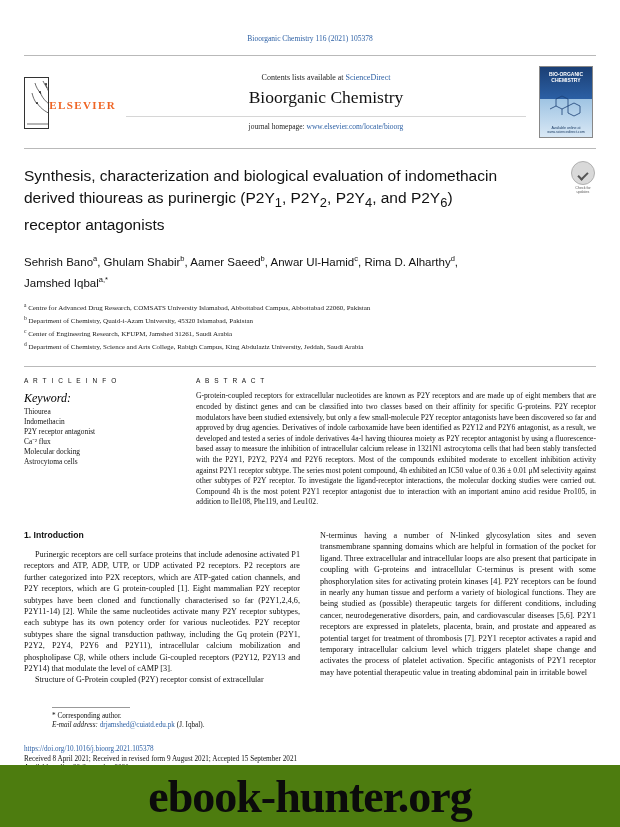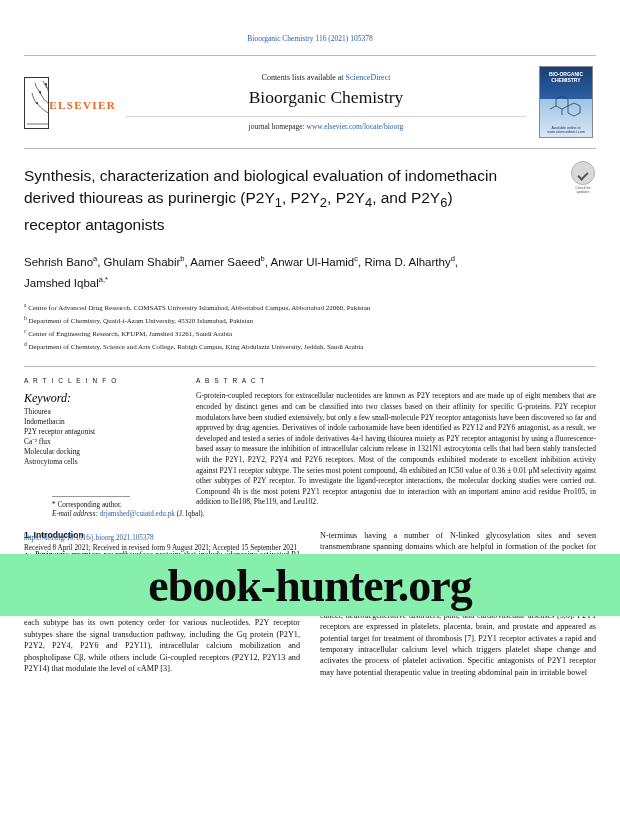--- a/index.html
+++ b/index.html
@@ -4,21 +4,21 @@
 <style>
   html, body { margin:0; padding:0; }
   body {
     width:620px; height:827px;
     background:#ffffff;
     font-family:"Liberation Serif", serif;
     color:#000;
     position:relative;
     overflow:hidden;
   }
-  .page { position:relative; width:620px; height:616px; }
+  .page { position:relative; width:620px; height:827px; }
 
   
   .runhead {
     text-align:center;
     font-size:7.5px;
     color:#2b5fa4;
     padding-top:34px;
     font-family:"Liberation Serif", serif;
   }
 
@@ -270,21 +270,21 @@
     left:0; right:0; bottom:0;
     height:62px;
     display:flex;
     align-items:center;
     justify-content:center;
     font-family:"Liberation Serif", serif;
     font-size:46px;
     font-weight:bold;
     color:#0b0b0b;
     letter-spacing:-1px;
-    background:#86efac;
+    background:#4d7c0f;
   }
 </style>
 </head>
 <body>
 
 <div class="page">
 
   <div class="runhead">Bioorganic Chemistry 116 (2021) 105378</div>
 
   <div class="masthead">
@@ -400,20 +400,21 @@
     </div>
   </div>
 
   <div class="bodywrap">
     <div class="bcol">
       <h2 class="sec">
         <span>1.</span>
         <span>Introduction</span>
       </h2>
       <p class="para">Purinergic receptors are cell surface proteins that include adenosine activated P1 receptors and ATP, ADP, UTP, or UDP activated P2 receptors. P2 receptors are further categorized into P2X receptors, which are ATP-gated cation channels, and P2Y receptors, which are G protein-coupled [1]. Eight mammalian P2Y receptor subtypes have been cloned and functionally characterised so far (P2Y1,2,4,6, P2Y11-14) [2]. While the same nucleotides activate many P2Y receptor subtypes, each subtype has its own potency order for various nucleotides. P2Y receptor subtypes share the signal transduction pathway, including the Gq protein (P2Y1, P2Y2, P2Y4, P2Y6 and P2Y11), intracellular calcium mobilization and phospholipase Cβ, while others include Gi-coupled receptors (P2Y12, P2Y13 and P2Y14) that modulate the level of cAMP [3].</p>
+      <p class="para">Structure of G-Protein coupled (P2Y) receptor consist of extracellular</p>
     </div>
     <div class="bcol">
       <p class="para" style="text-indent:0">N-terminus having a number of N-linked glycosylation sites and seven transmembrane spanning domains which are helpful in formation of the pocket for ligand. Three extracellular and intracellular loops are also present that participate in coupling with G-proteins and intracellular C-terminus is present with some phosphorylation sites for activating protein kinases [4]. P2Y receptors can be found in nearly any human tissue and perform a variety of biological functions. They are being studied as (possible) therapeutic targets for different conditions, including cancer, neurodegenerative disorders, pain, and cardiovascular diseases [5,6]. P2Y1 receptors are expressed in platelets, placenta, brain, and prostate and appeared as potential target for treatment of thrombosis [7]. P2Y1 receptor activates a rapid and temporary intracellular calcium level which triggers platelet shape change and activates the process of platelet activation. Specific antagonists of P2Y1 receptor may have potential therapeutic value in treating abdominal pain in irritable bowel</p>
     </div>
   </div>
 
   <div class="footer">
     <div class="foot-rule"></div>
     <div class="foot-line">* Corresponding author.</div>
     <div class="foot-line">

